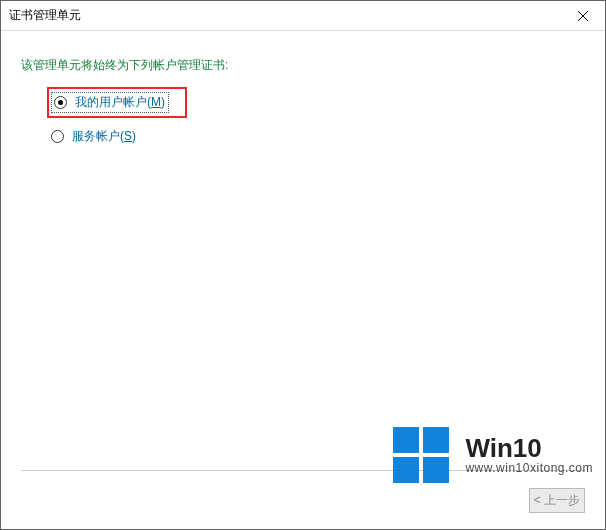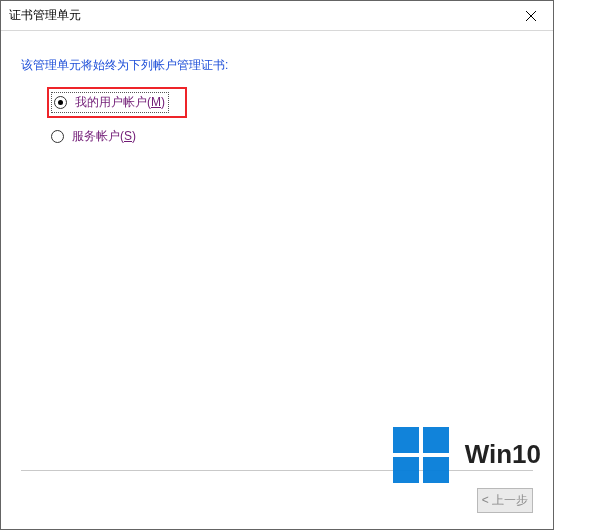--- a/index.html
+++ b/index.html
@@ -6,21 +6,21 @@
     body {
       font-family: "Microsoft YaHei", "Segoe UI", Tahoma, sans-serif;
       font-size: 12px;
       background: #fff;
       width: 606px;
       height: 530px;
       position: relative;
       overflow: hidden;
     }
     .window {
-      width: 554px;
+      width: 606px;
       height: 530px;
       border: 1px solid #646464;
       background: #fff;
       position: relative;
     }
     .titlebar {
       height: 30px;
       display: flex;
       align-items: center;
       justify-content: space-between;
@@ -40,21 +40,21 @@
       cursor: pointer;
       font-size: 14px;
       font-weight: 300;
       font-family: Arial, sans-serif;
     }
     .content {
       padding: 26px 20px 10px 20px;
     }
     .instruction {
       font-size: 12px;
-      color: #1d4ed8;
+      color: #15803d;
       margin-bottom: 18px;
     }
     .radio-group {
       padding-left: 30px;
     }
     .radio-row {
       display: flex;
       align-items: center;
       margin-bottom: 14px;
       height: 20px;
@@ -86,21 +86,21 @@
     }
     .radio.selected::after {
       content: "";
       width: 5px;
       height: 5px;
       border-radius: 50%;
       background: #000;
     }
     .radio-label {
       font-size: 12px;
-      color: #701a75;
+      color: #0369a1;
       margin-left: 4px;
     }
     .radio-label .u { text-decoration: underline; }
     .plain-row { display:inline-flex; align-items:center; gap:4px; }
     .divider {
       position: absolute;
       left: 20px;
       right: 20px;
       bottom: 58px;
       height: 1px;
@@ -204,16 +204,17 @@
     <div class="winlogo">
       <div></div>
         <div></div>
         <div></div>
         <div></div>
     </div>
     <div class="wm-text">
       <div class="line1">
         <span>Win10</span>
       </div>
+      <div class="line2">www.win10xitong.com</div>
     </div>
   </div>
 
 </div>
 
 </body></html>

